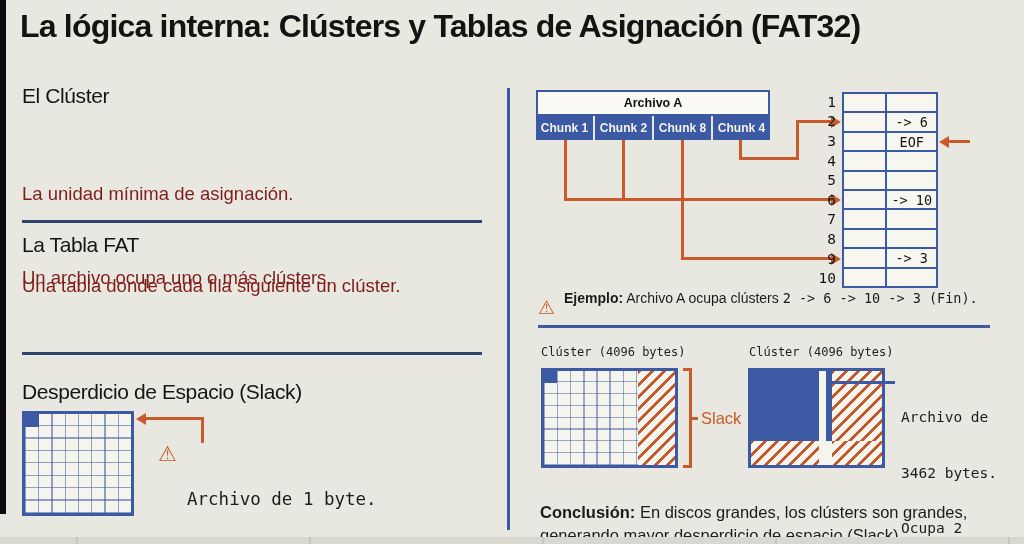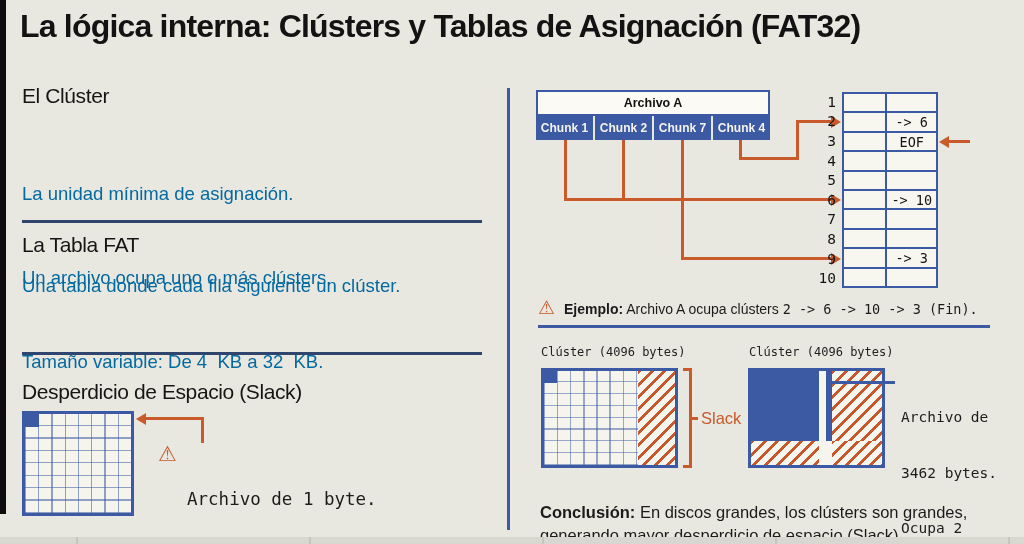--- a/index.html
+++ b/index.html
@@ -16,21 +16,21 @@
   .edge-bar { left:0; top:0; width:6px; height:514px; background:#0c0c0c; }
   .bottom-strip {
     left:0; top:537px; width:1024px; height:7px; background:#d8d7d0;
     background-image:repeating-linear-gradient(90deg,#b5b4ae 0 1.5px, transparent 1.5px 233px);
     background-position:76.5px 0;
   }
 
   .title { left:20px; top:8px; font-size:32px; font-weight:bold; letter-spacing:-0.8px; color:#131313; }
 
   h2.sec { position:absolute; font-size:21px; font-weight:normal; letter-spacing:-0.4px; color:#151515; }
-  .body-text { font-size:18.5px; line-height:28px; color:#0369a1; }
+  .body-text { font-size:18.5px; line-height:28px; color:#7f1d1d; }
   .rule { height:3px; background:#30456e; }
 
   
   .grid-box {
     border:3px solid #3b5aa3; background:#f5f4ed;
     background-image:
       repeating-linear-gradient(90deg, rgba(59,90,163,.55) 0 1.2px, transparent 1.2px 13.25px),
       repeating-linear-gradient(0deg, rgba(59,90,163,.55) 0 1.2px, transparent 1.2px 12.4px);
   }
   .fill-cell { background:#3b5aa3; }
@@ -101,21 +101,20 @@
 <div class="page">
 
   <div class="abs edge-bar"></div>
 
   <div class="abs title">La lógica interna: Clústers y Tablas de Asignación (FAT32)</div>
 
   <h2 class="sec" style="left:22px; top:84px;">El Clúster</h2>
   <div class="abs body-text pre" style="left:22px; top:124px;">
     <div>La unidad mínima de asignación.</div>
     <div>Un archivo ocupa uno o más clústers.</div>
-    <div>Tamaño variable: De 4  KB a 32  KB.</div>
   </div>
 
   <div class="abs rule" style="left:22px; top:220px; width:460px;"></div>
 
   <h2 class="sec" style="left:22px; top:233px;">La Tabla FAT</h2>
   <div class="abs body-text" style="left:22px; top:272px;">Una tabla donde cada fila siguiente un clúster.</div>
 
   <div class="abs rule" style="left:22px; top:352px; width:460px;"></div>
 
   <h2 class="sec" style="left:22px; top:365px;margin-top:15px;">Desperdicio de Espacio (Slack)</h2>
@@ -136,21 +135,21 @@
   </div>
 
   <div class="abs bline" style="left:507px; top:88px; width:3px; height:442px;"></div>
 
   <div class="abs file-box" style="left:536px; top:90px; width:234px; height:26px;">
     <span>Archivo A</span>
   </div>
   <div class="abs chunk-bar" style="left:536px; top:116px; width:234px; height:24px;">
     <div>Chunk 1</div>
     <div>Chunk 2</div>
-    <div>Chunk 7</div>
+    <div>Chunk 8</div>
     <div>Chunk 4</div>
   </div>
 
   <div class="abs oline" style="left:563.5px; top:140px; width:3px; height:60px;"></div>
   <div class="abs oline" style="left:622px;   top:140px; width:3px; height:60px;"></div>
   <div class="abs oline" style="left:563.5px; top:198px; width:268px; height:3px;"></div>
   <div class="abs arr-right" style="left:831px; top:193.5px;"></div>
 
   <div class="abs oline" style="left:680.5px; top:140px; width:3px; height:119px;"></div>
   <div class="abs oline" style="left:680.5px; top:257px; width:152px; height:3px;"></div>
@@ -215,21 +214,21 @@
         <div class="c1"></div>
         <div class="c2 mono">-&gt; 3</div>
       </div>
     <div class="row">
         <div class="c1"></div>
         <div class="c2 mono"></div>
       </div>
   </div>
 
   <div class="abs warn" style="left:538px; top:297px; font-size:19px;">⚠</div>
-  <div class="abs example-text pre" style="left:564px; top:301px;"><b>Ejemplo:</b><span> Archivo A ocupa clústers </span><span class="mono">2 -&gt; 6 -&gt; 10 -&gt; 3 (Fin).</span></div>
+  <div class="abs example-text pre" style="left:564px; top:290px;"><b>Ejemplo:</b><span> Archivo A ocupa clústers </span><span class="mono">2 -&gt; 6 -&gt; 10 -&gt; 3 (Fin).</span></div>
 
   <div class="abs bline" style="left:538px; top:325px; width:452px; height:3px;"></div>
 
   <div class="abs mono lbl-mono" style="left:541px; top:345px;">Clúster (4096 bytes)</div>
   <div class="abs mono lbl-mono" style="left:749px; top:345px;">Clúster (4096 bytes)</div>
 
   <div class="abs cluster-box" style="left:541px; top:368px; width:137px; height:100px;">
     <div class="grid-lines"></div>
     <div class="abs fill-cell" style="left:0; top:0; width:13px; height:11.8px;"></div>
     <div class="abs hatch" style="left:72%; top:0; width:28%; height:100%;"></div>

